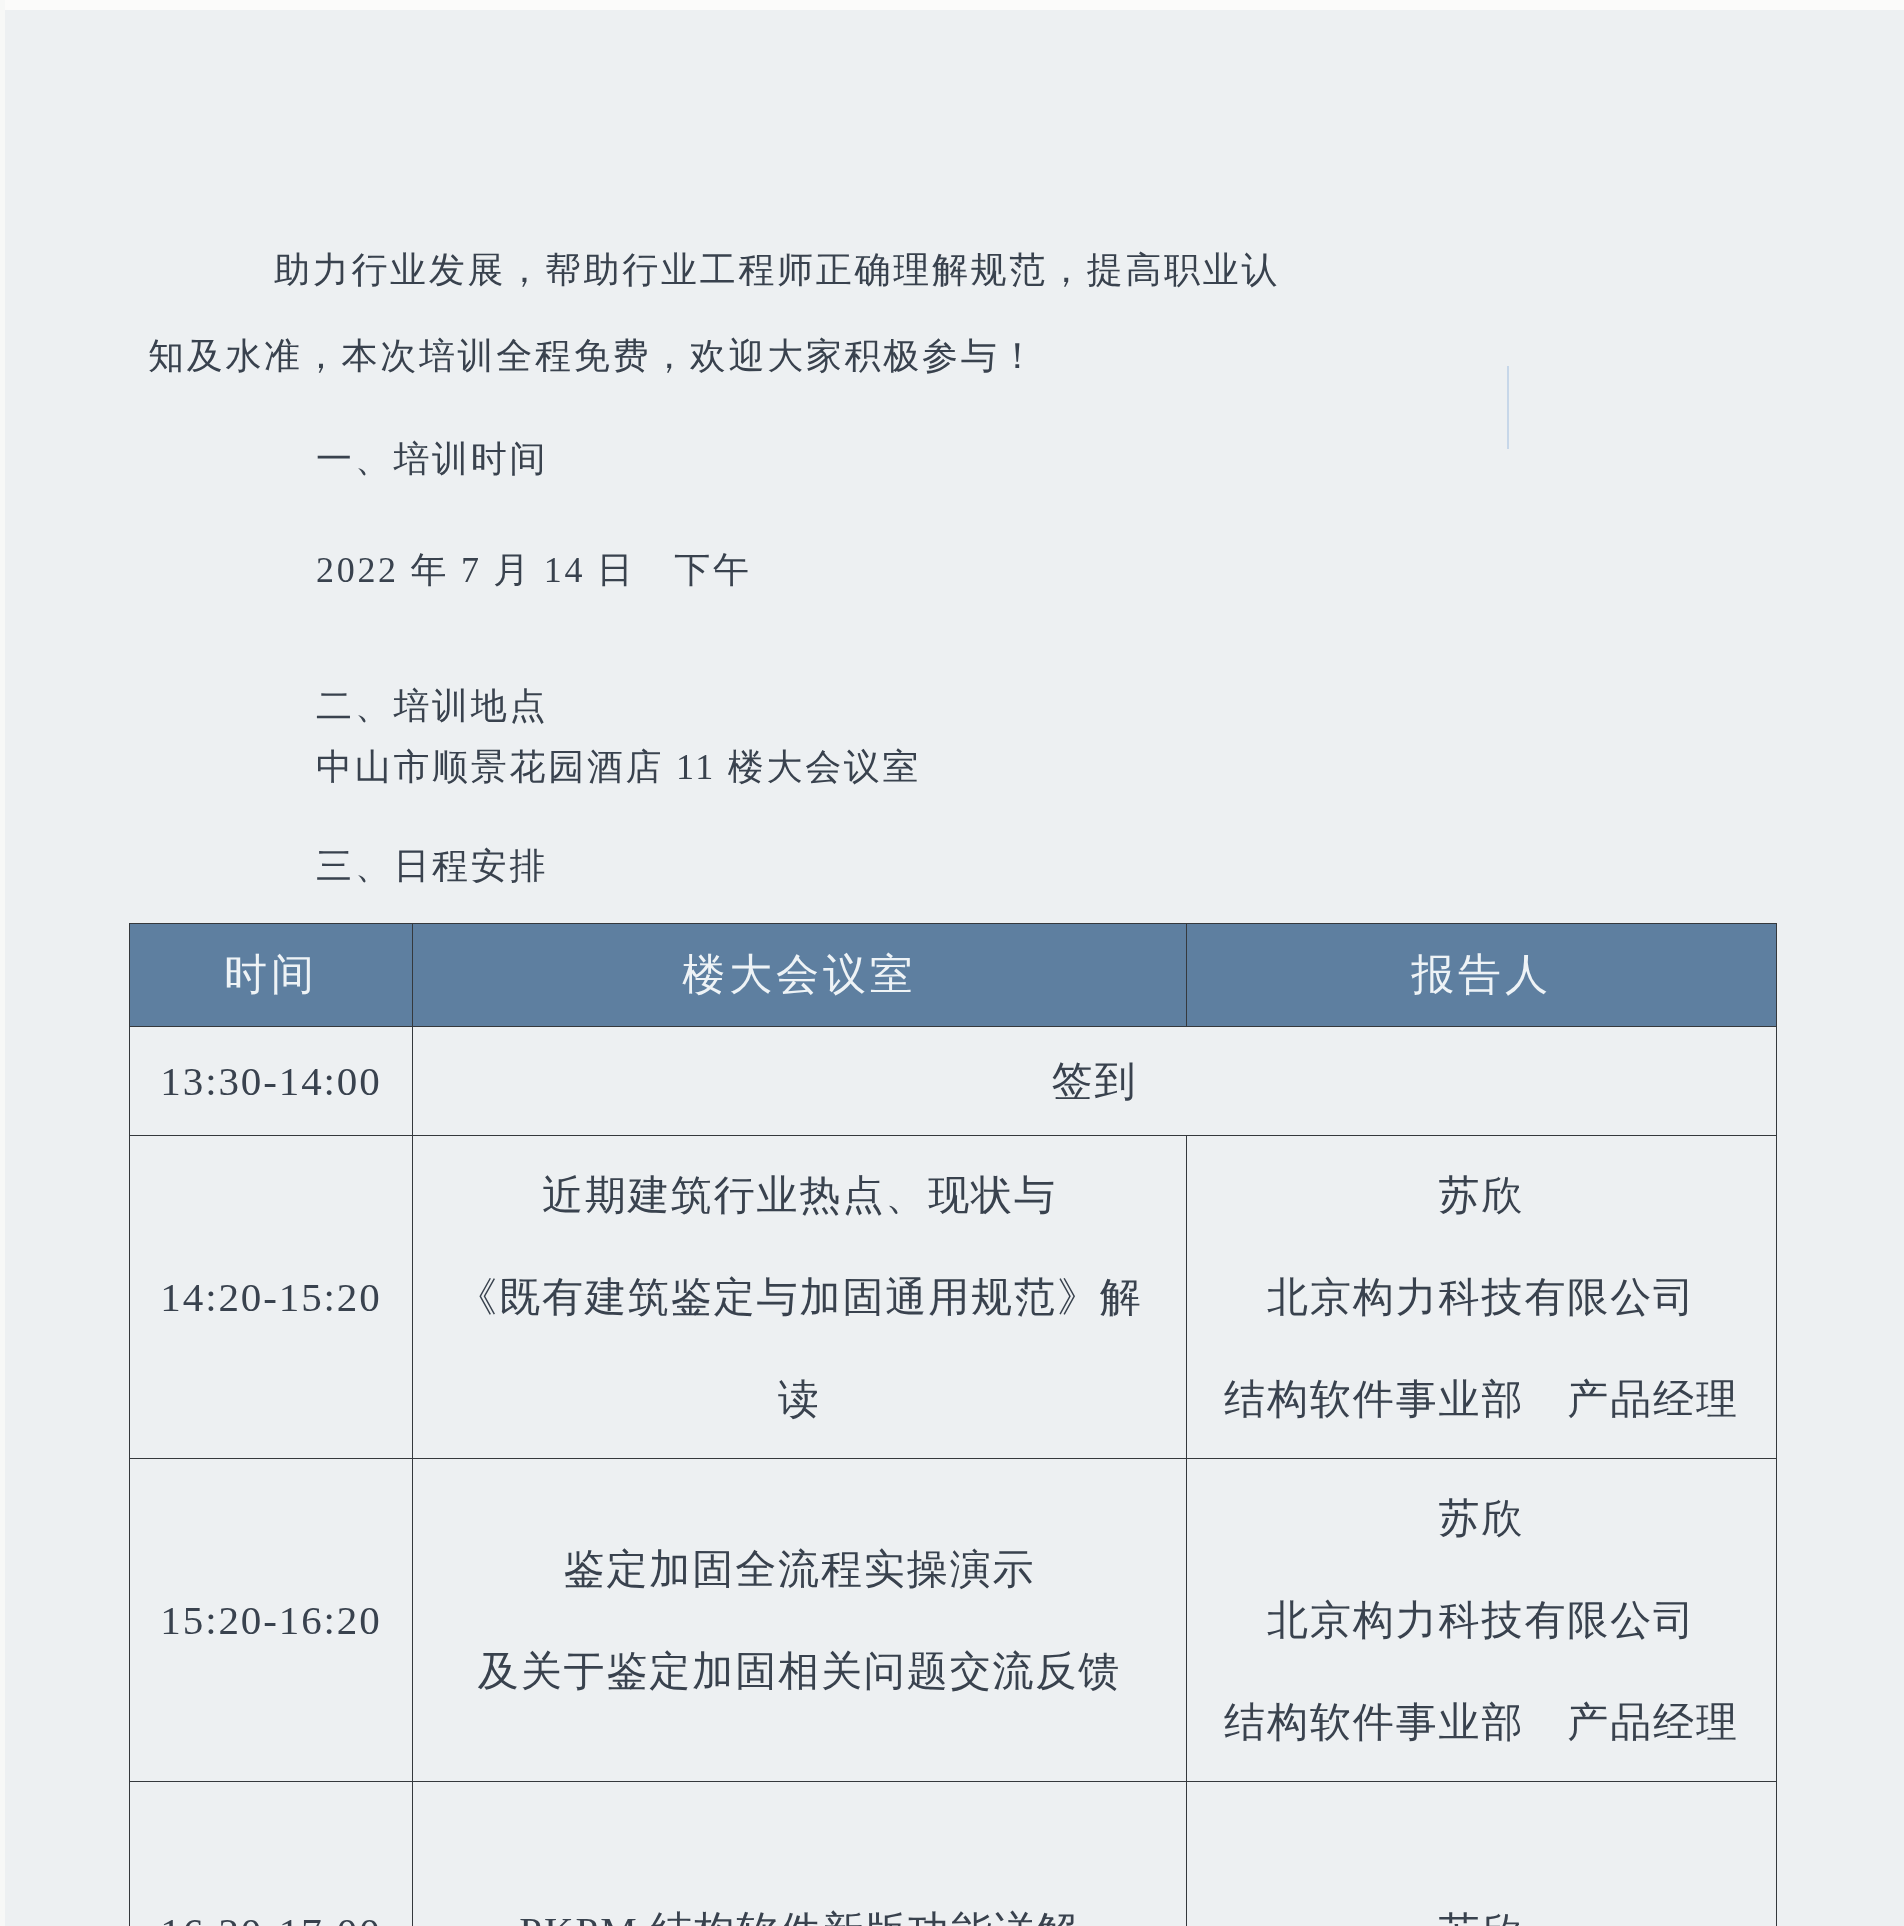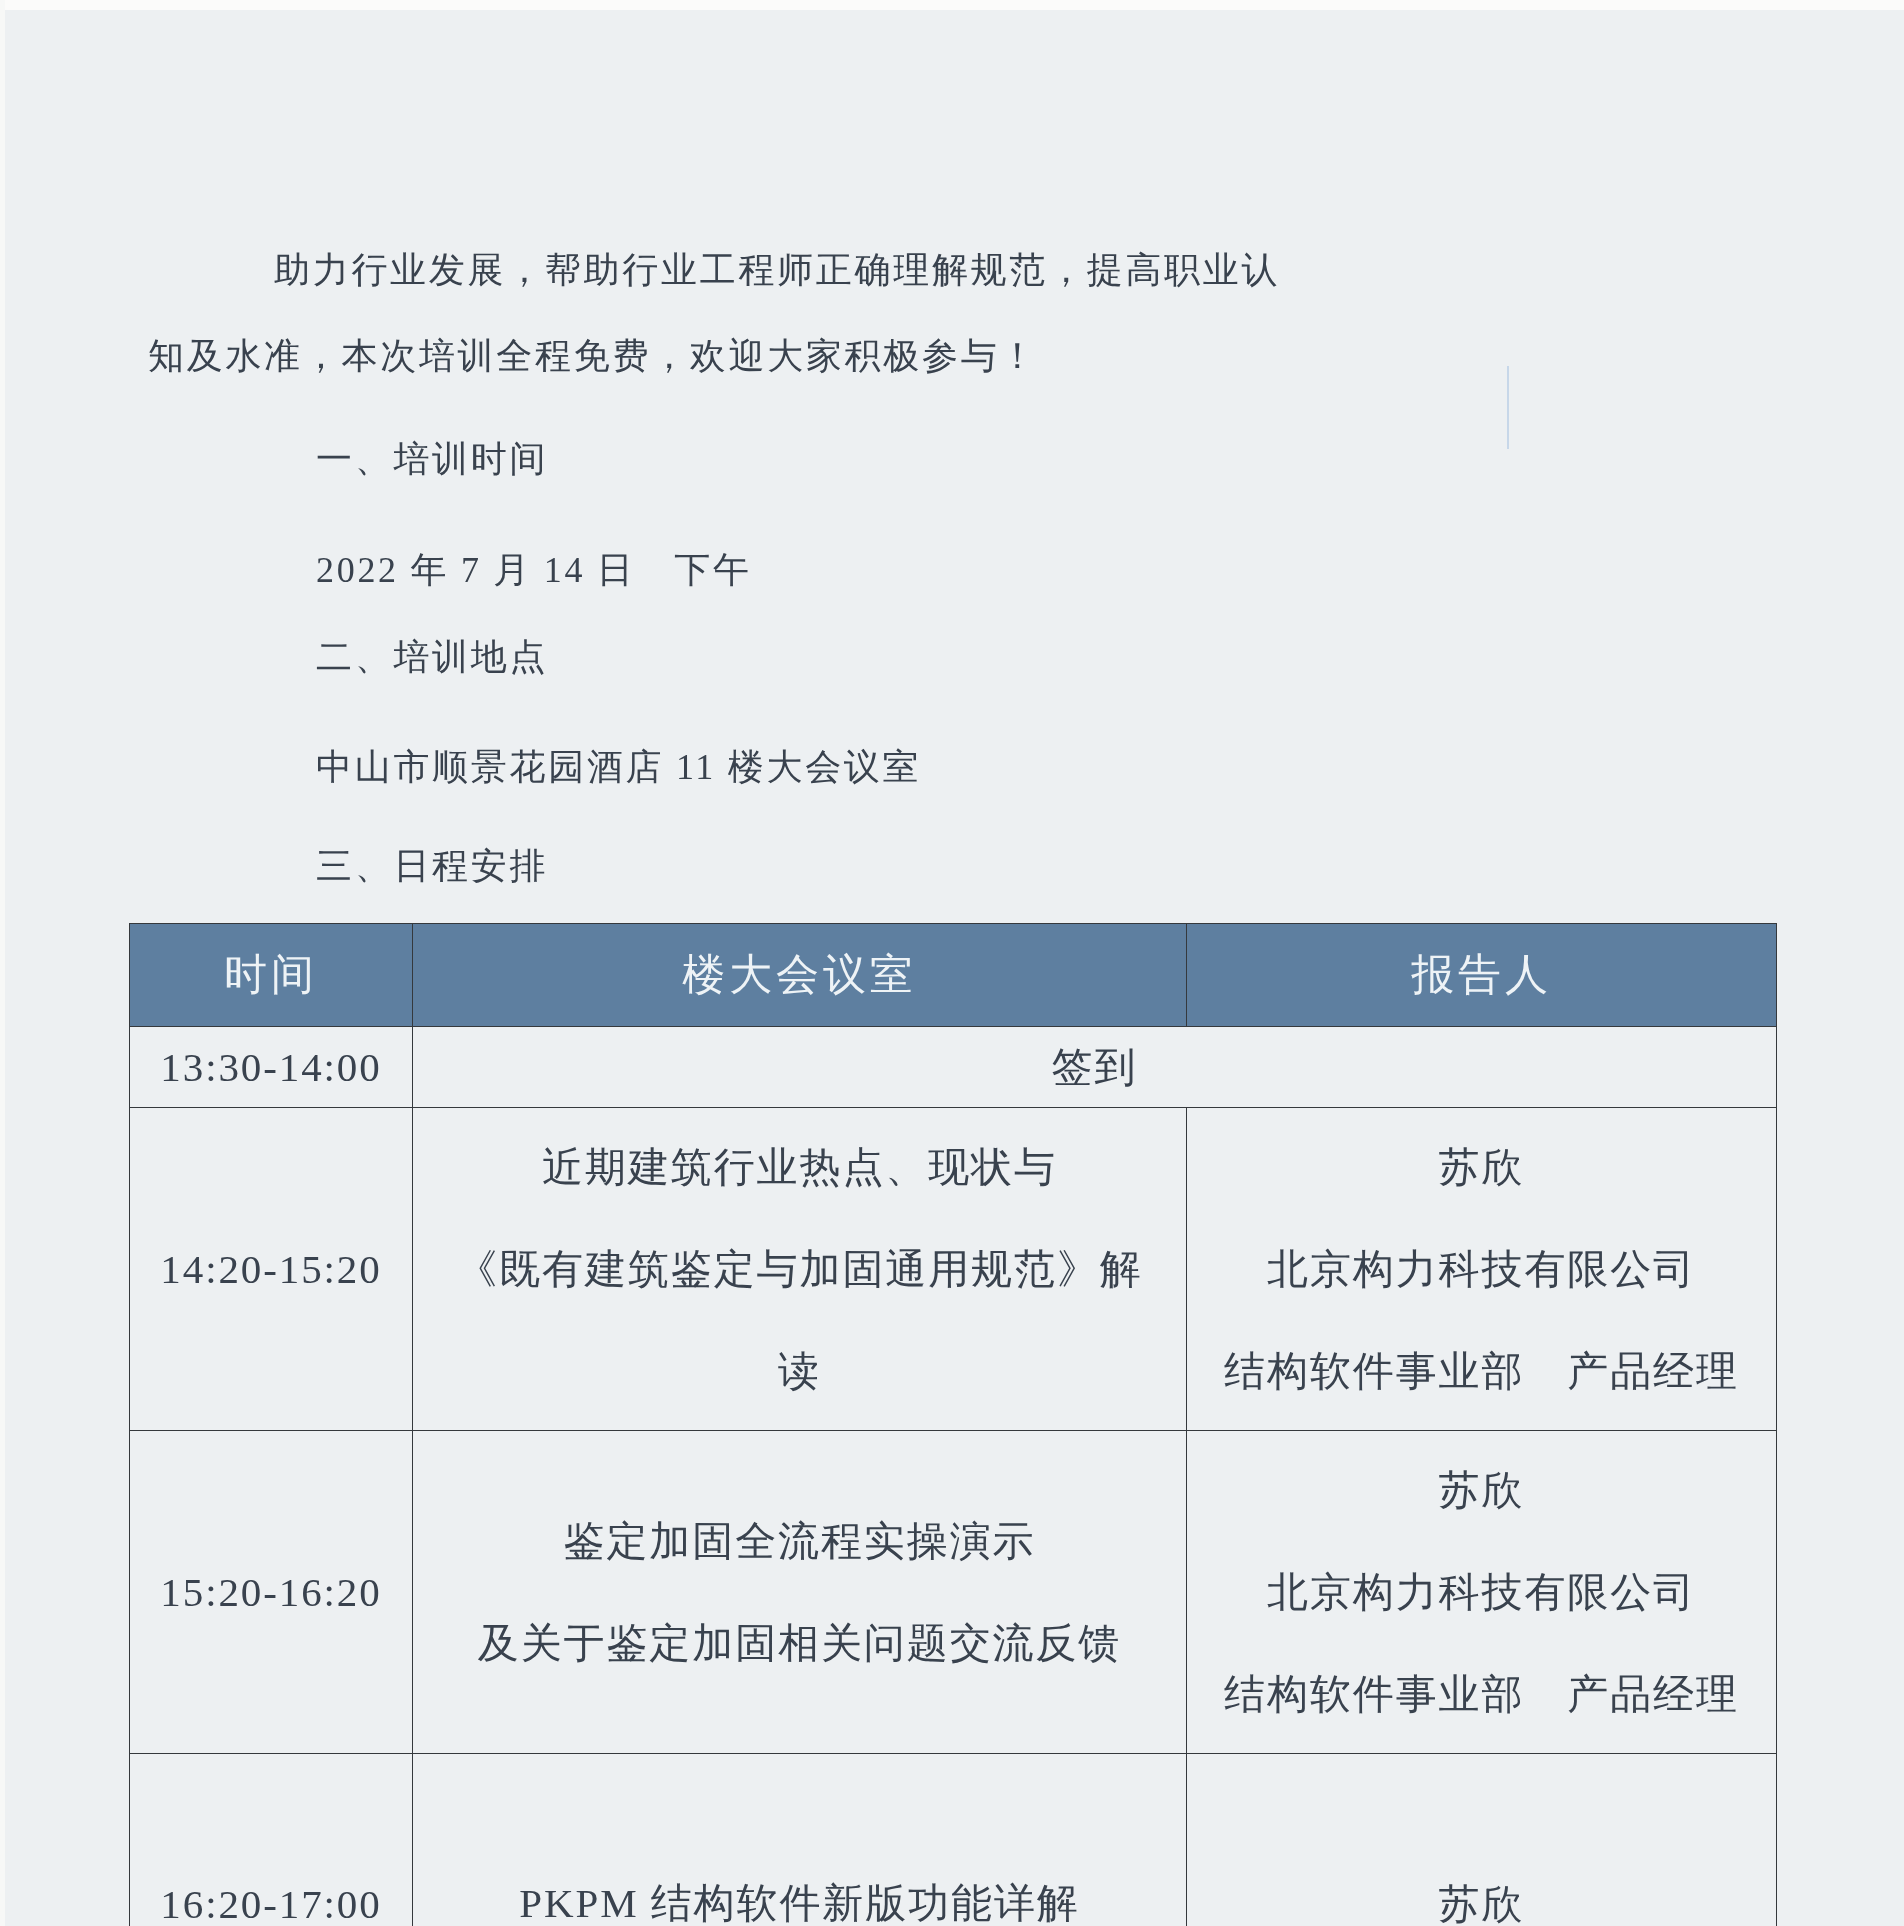--- a/index.html
+++ b/index.html
@@ -14,37 +14,37 @@
     color:#39424e;
   }
   .edge-top{position:absolute;left:0;top:0;width:1905px;height:10px;background:#fbfbfa;}
   .edge-left{position:absolute;left:0;top:0;width:5.4px;height:2696px;background:#f7f8f7;}
   .scan-line{position:absolute;left:1507px;top:366px;width:1.9px;height:83px;background:#b9cfe6;opacity:.75;}
   .txt{position:absolute;white-space:pre;font-size:36px;letter-spacing:2.7px;line-height:1.12;color:#39424e;}
   .intro1{left:274px;top:250px;}
   .intro2{left:148px;top:336px;}
   .h1{left:316px;top:439px;}
   .v1{left:316px;top:550px;}
-  .h2{left:316px;top:637px;}
+  .h2{left:316px;top:686px;}
   .v2{left:316px;top:747px;}
   .h3{left:316px;top:846px;}
   table.sched{
     position:absolute;left:129px;top:923px;width:1647px;
     border-collapse:collapse;table-layout:fixed;
     font-size:41px;color:#39424e;
   }
   table.sched th,table.sched td{
     border:1.9px solid #35393d;text-align:center;vertical-align:middle;
     padding:8px;letter-spacing:1.9px;overflow:hidden;
   }
   table.sched th{
     background:#5e7fa0;color:#eef3f6;font-weight:500;font-size:43px;letter-spacing:3.9px;
   }
   tr.r-h{height:103px;}
-  tr.r-0{height:81px;margin-top:31px;}
+  tr.r-0{height:109px;margin-top:31px;}
   tr.r-1{height:154px;}
   tr.r-2{height:309px;}
   tr.r-3{height:292px;}
   tr.r-4{height:300px;}
   .cl{line-height:102px;}
 </style>
 </head>
 <body>
 
 <div class="page">

